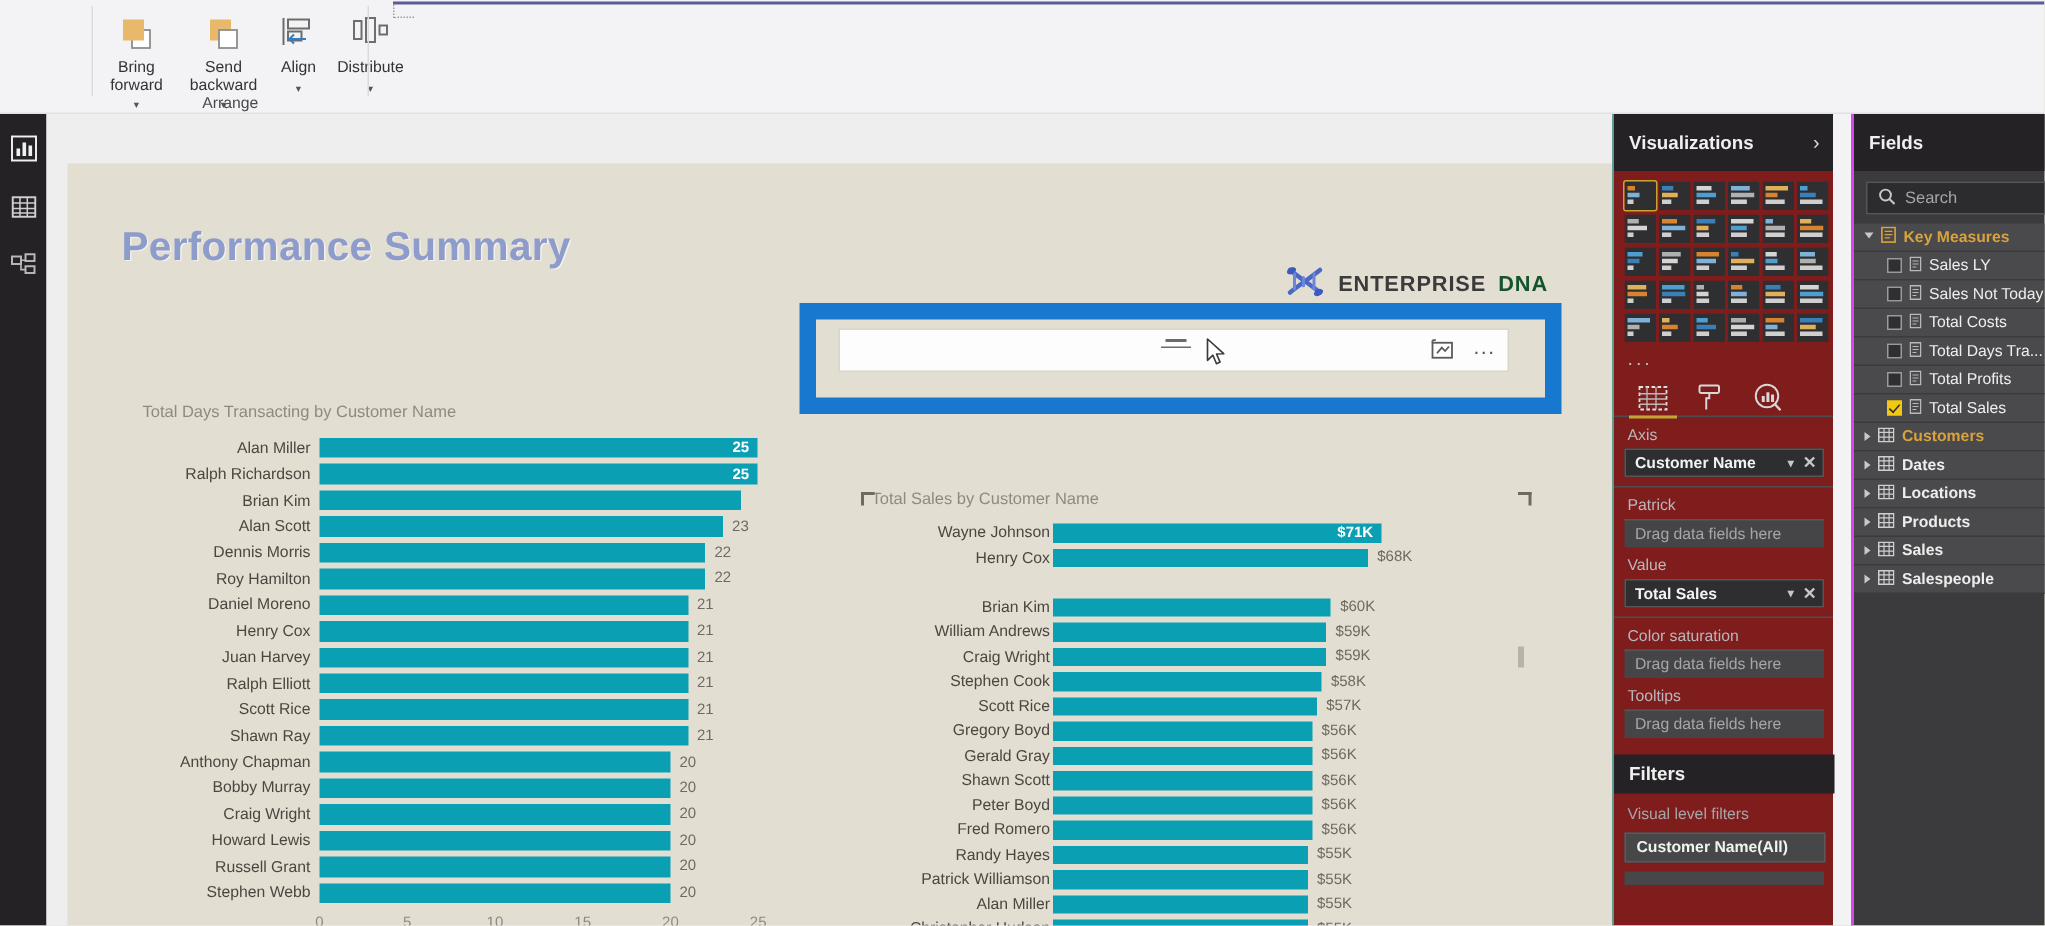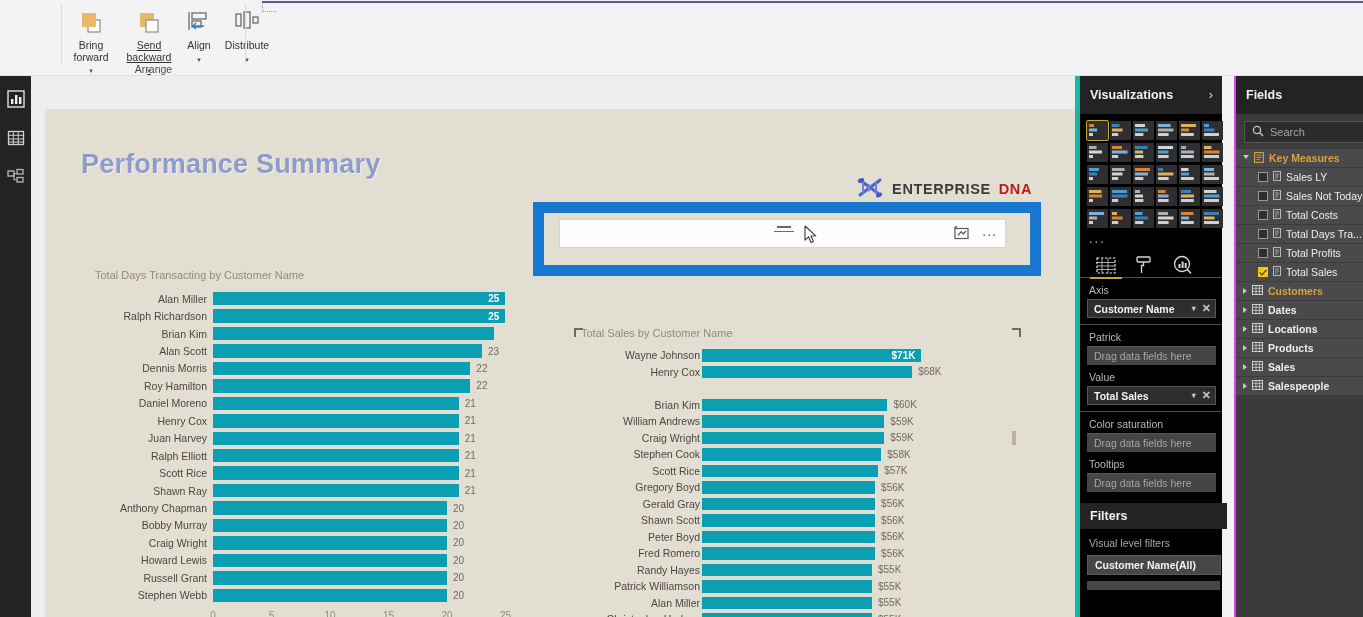--- a/index.html
+++ b/index.html
@@ -73,21 +73,21 @@
     position: absolute; left: 36px; top: 40px;
     font-size: 27px; font-weight: bold; color: #8d9ccb;
     letter-spacing: .2px;
     text-shadow: 1px 1px 0 rgba(255,255,255,.55);
   }
   #brand {
     position: absolute; right: 43px; top: 68px;
     display: flex; align-items: center; gap: 8px;
   }
   #brand .bn1 { font-size: 14.5px; font-weight: bold; color: #3b3b3b; letter-spacing: .6px; }
-  #brand .bn2 { font-size: 14.5px; font-weight: bold; color: #b91c1c; letter-spacing: .6px; }
+  #brand .bn2 { font-size: 14.5px; font-weight: bold; color: #14532d; letter-spacing: .6px; }
 
   
   .visual { position: absolute; }
   .v-title {
     position: absolute; left: 0; top: 0;
     font-size: 11px; color: #8f8a80;
   }
   .plot { position: absolute; }
   .row { position: absolute; left: 0; width: 100%; }
   .cat {
@@ -155,22 +155,22 @@
   
   #vscroll {
     position: absolute; left: 998px; top: 268px; width: 4px; height: 322px;
     background: transparent; z-index: 5;
   }
   #vscroll i { position: absolute; left: 0; top: 130px; width: 4px; height: 14px; background: #b9b2a6; }
 
   
   #viz-pane {
     position: absolute; left: 1075px; top: 76px; width: 147px; height: 541px;
-    background: #000000;
-    border-left: 5px solid #14b8a6;
+    background: #7f1d1d;
+    border-left: 1px solid #14b8a6;
   }
   .pane-head {
     position: relative; height: 38px; background: #252226;
     display: flex; align-items: center; padding: 0 10px;
   }
   .pane-head h3 { font-size: 12.5px; font-weight: bold; color: #f0f0f0; }
   .pane-head .chev { position: absolute; right: 9px; top: 11px; font-size: 13px; color: #dcdcdc; }
   #viz-grid {
     position: relative; padding: 7px 6px 2px 7px;
     display: grid; grid-template-columns: repeat(6, 1fr); gap: 3px 2px;
@@ -270,21 +270,21 @@
       <span class="ic">
         <svg width="30" height="30" viewBox="0 0 30 30">
           <rect x="12" y="12" width="12" height="12" fill="#fff" stroke="#8d8d8d" stroke-width="1.2"></rect>
           <rect x="6" y="5" width="14" height="14" fill="#e8b96a"></rect>
         </svg>
       </span>
       <span class="tx">Bring
 forward</span>
       <span class="caret">▾</span>
     </div>
-    <div class="rb-btn" style="left:58px;top:8px;width:58px;text-decoration:underline;">
+    <div class="rb-btn" style="left:58px;top:8px;width:58px;">
       <span class="ic">
         <svg width="30" height="30" viewBox="0 0 30 30">
           <rect x="6" y="5" width="14" height="14" fill="#e8b96a"></rect>
           <rect x="12" y="12" width="12" height="12" fill="#fff" stroke="#8d8d8d" stroke-width="1.2"></rect>
         </svg>
       </span>
       <span class="tx">Send
 backward</span>
       <span class="caret">▾</span>
     </div>

